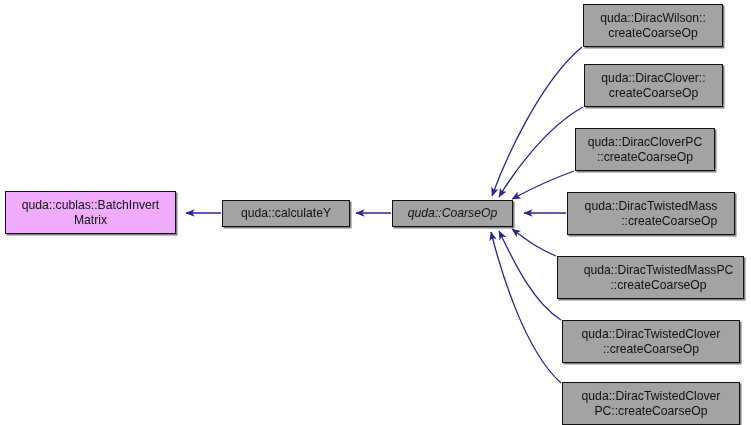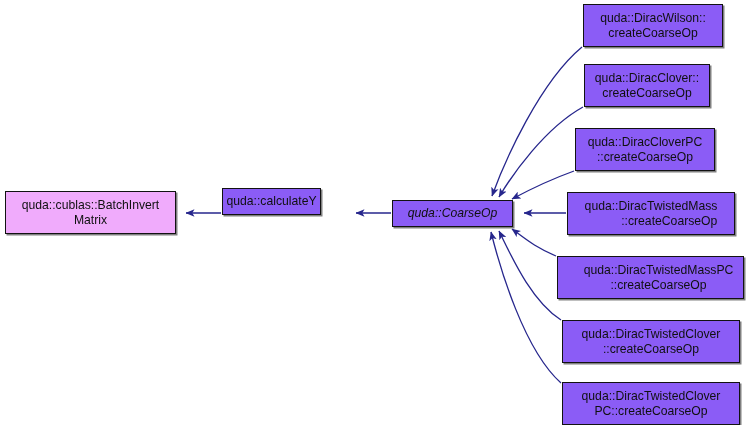--- a/index.html
+++ b/index.html
@@ -20,21 +20,21 @@
     left: 0;
     top: 0;
     width: 751px;
     height: 425px;
     pointer-events: none;
   }
   .node {
     position: absolute;
     box-sizing: border-box;
     border: 1px solid #121212;
-    background: #8b5cf6;
+    background: #a3a3a3;
     color: #101010;
     font-size: 12.2px;
     line-height: 14.5px;
     text-align: center;
     display: flex;
     align-items: center;
     justify-content: center;
     box-shadow: 1.5px 1.5px 0 0 #808080;
     padding: 0 2px;
     white-space: pre-line;
@@ -89,28 +89,28 @@
     </g>
 
     <g>
       <path d="M 561 383 C 524 350 500 268 491 232" stroke="#26268c" stroke-width="1.3" fill="none" marker-end="url(#arrowhead)"></path>
     </g>
   </svg>
 
   <div class="node current" style="left:5px; top:191px; width:171px; height:43px;">quda::cublas::BatchInvert
 Matrix</div>
 
-  <div class="node" style="left:222px; top:188px; width:99px; height:27px;">quda::calculateY</div>
+  <div class="node" style="left:222px; top:200px; width:128px; height:27px;">quda::calculateY</div>
 
   <div class="node" style="left:392px; top:200px; width:121px; height:27px;font-style:italic;">quda::CoarseOp</div>
 
   <div class="node" style="left:583px; top:4px; width:140px; height:43px;">quda::DiracWilson::
 createCoarseOp</div>
 
-  <div class="node" style="left:584px; top:64px; width:126px; height:43px;">quda::DiracClover::
+  <div class="node" style="left:584px; top:64px; width:139px; height:43px;">quda::DiracClover::
 createCoarseOp</div>
 
   <div class="node" style="left:575px; top:128px; width:140px; height:43px;">quda::DiracCloverPC
 ::createCoarseOp</div>
 
   <div class="node" style="left:567px; top:192px; width:168px; height:43px;text-align:right;">quda::DiracTwistedMass
 ::createCoarseOp</div>
 
   <div class="node" style="left:557px; top:256px; width:187px; height:43px;padding-left:18px;">quda::DiracTwistedMassPC
 ::createCoarseOp</div>

